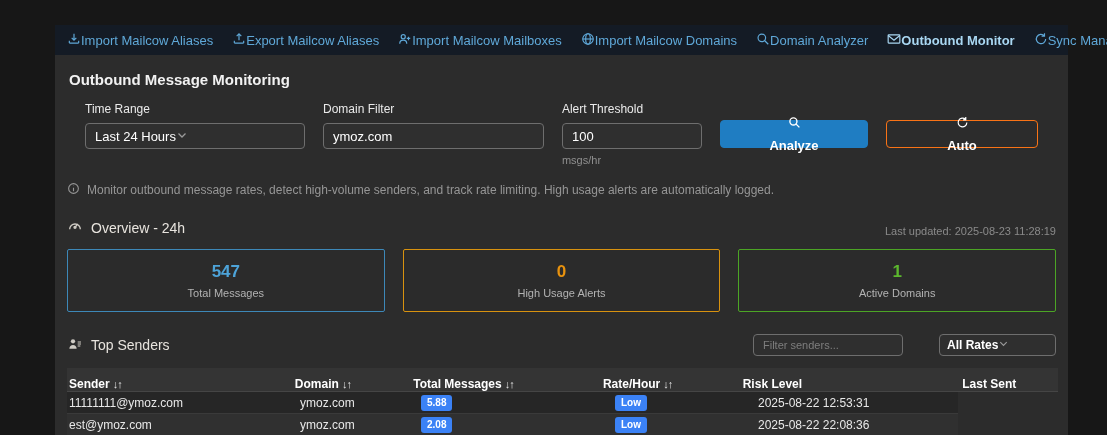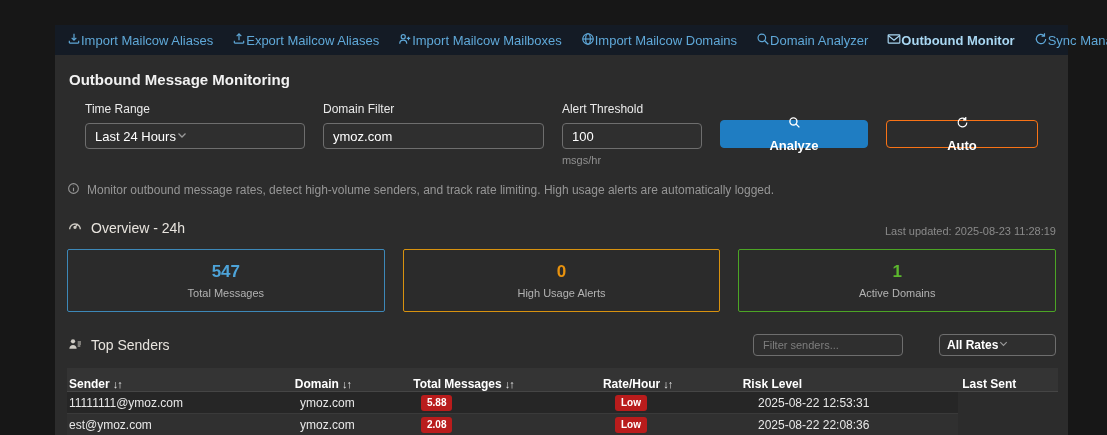--- a/index.html
+++ b/index.html
@@ -75,21 +75,21 @@
   .thead { display:flex; width:991px; height:24px; align-items:flex-end;
     background:#343434; font-size:12px; font-weight:700; color:#fff;
     border-bottom:1px solid #454545; }
   .th, .td { padding-left:2px; overflow:hidden; white-space:nowrap; }
   .c1 { width:231px; } .c2 { width:121px; } .c3 { width:194px; }
   .c4 { width:143px; } .c5 { width:202px; } .c6 { width:100px;margin-left:22px; }
   .sort-glyph { font-size:11px; margin-left:3px; color:#e0e0e0; letter-spacing:-1px; }
   .trow { display:flex; width:891px; height:22px; align-items:center;
     font-size:12px; color:#e8e8e8; border-bottom:1px solid #3a3a3a; }
   .trow.odd { background:#262626; } .trow.even { background:#303030; }
-  .badge { display:inline-block; background:#b91c1c; color:#fff; font-size:10px;
+  .badge { display:inline-block; background:#3b82f6; color:#fff; font-size:10px;
     font-weight:700; border-radius:3px; padding:3px 6px; line-height:1; }
 </style>
 </head>
 <body>
 
 <div class="container">
 
   <div class="navbar">
     <div class="nav-item">
       <span><svg width="14" height="14" viewBox="0 0 24 24" fill="none" stroke="currentColor" stroke-width="2">

